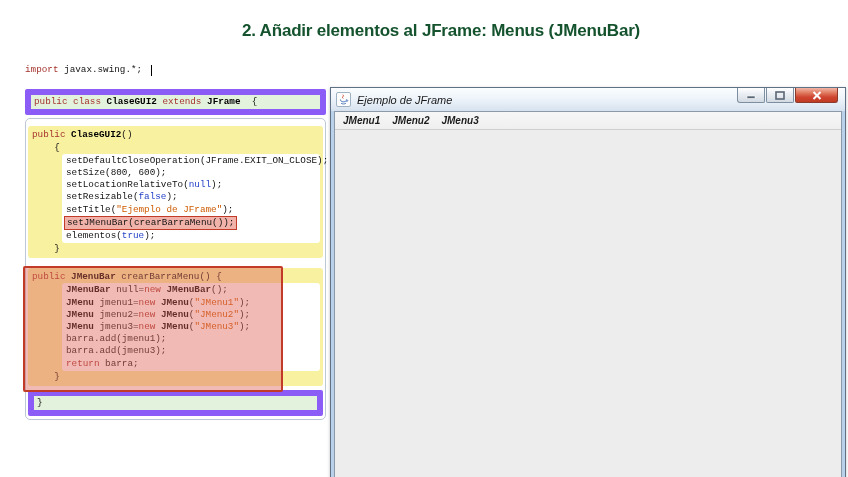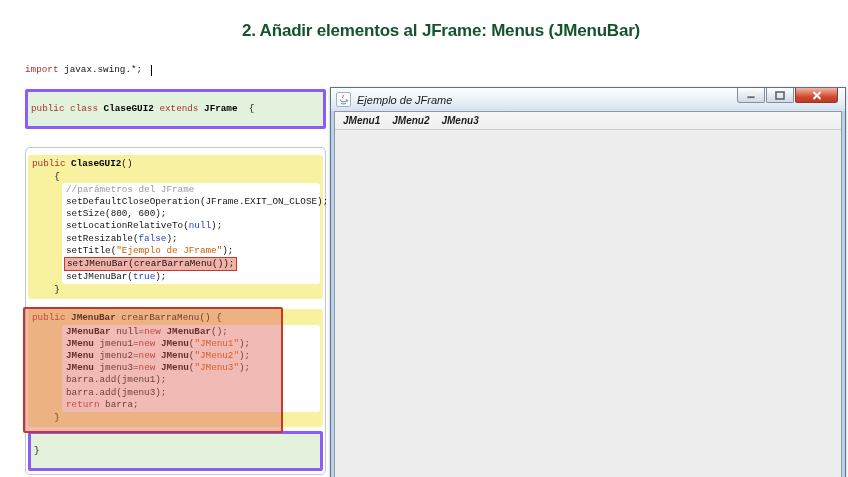--- a/index.html
+++ b/index.html
@@ -14,23 +14,23 @@
           font-size:9.3px;line-height:12.2px;color:#111;}
   .code-line{white-space:pre;height:12.2px;}
   .tok-k{color:#a5342e;}
   .tok-p{color:#141414;}
   .tok-b{color:#000;font-weight:bold;}
   .tok-s{color:#ce5c00;}
   .tok-l{color:#2442c8;}
   .tok-c{color:#9a9a9a;}
   .import-row{display:flex;align-items:center;gap:8px;}
   .cursor{display:inline-block;width:1px;height:11px;background:#000;margin-left:1px;}
-  .green-bar{background:#e3f2dc;border:3px solid #8b5cf6;border-radius:2px;
-             padding:11px 3px;margin-top:13px;height:12.2px;}
-  .class-body{margin-top:18px;border:1px solid #bcc8d6;border-radius:5px;background:#fff;
+  .green-bar{background:#e3f2dc;border:6px solid #8b5cf6;border-radius:2px;
+             padding:1px 3px;margin-top:13px;height:12.2px;}
+  .class-body{margin-top:3px;border:1px solid #bcc8d6;border-radius:5px;background:#fff;
               padding:7px 2px 3px 2px;}
   .yellow-block{background:#f8f1a0;border-radius:3px;padding:3px 2px 3px 4px;position:relative;}
   .inner-white{background:#ffffff;border-radius:3px;margin-left:30px;margin-right:1px;
                padding:1px 4px;}
   .hl-line{width:fit-content;background:rgba(230,115,100,0.55);border:1px solid #c23b28;
            margin-left:-2px;padding:0 2px;height:12.2px;box-sizing:content-box;}
   .method-block{margin-top:10px;}
   .red-overlay{position:absolute;left:-5px;top:-2px;width:256px;height:calc(100% + 4px);
                background:rgba(224,102,92,0.45);border:2px solid #c23b28;border-radius:2px;
                pointer-events:none;z-index:2;}
@@ -79,28 +79,27 @@
     </div>
 
     <div class="code-line green-bar"><span class="tok-k">public</span><span class="tok-p"> </span><span class="tok-k">class</span><span class="tok-p"> </span><span class="tok-b">ClaseGUI2</span><span class="tok-p"> </span><span class="tok-k">extends</span><span class="tok-p"> </span><span class="tok-b">JFrame</span><span class="tok-p">  {</span></div>
 
     <div class="class-body">
 
       <div class="yellow-block">
         <div class="code-line"><span class="tok-k">public</span><span class="tok-p"> </span><span class="tok-b">ClaseGUI2</span><span class="tok-p">()</span></div>
         <div class="code-line"><span class="tok-p">    {</span></div>
         <div class="inner-white">
-            <div class="code-line"><span class="tok-c">//parámetros del JFrame</span></div>
             <div class="code-line"><span class="tok-p">setDefaultCloseOperation(JFrame.EXIT_ON_CLOSE);</span></div>
             <div class="code-line"><span class="tok-p">setSize(800, 600);</span></div>
             <div class="code-line"><span class="tok-p">setLocationRelativeTo(</span><span class="tok-l">null</span><span class="tok-p">);</span></div>
             <div class="code-line"><span class="tok-p">setResizable(</span><span class="tok-l">false</span><span class="tok-p">);</span></div>
             <div class="code-line"><span class="tok-p">setTitle(</span><span class="tok-s">"Ejemplo de JFrame"</span><span class="tok-p">);</span></div>
             <div class="code-line hl-line"><span class="tok-p">setJMenuBar(crearBarraMenu());</span></div>
-            <div class="code-line"><span class="tok-p">setJMenuBar(</span><span class="tok-l">true</span><span class="tok-p">);</span></div>
+            <div class="code-line"><span class="tok-p">elementos(</span><span class="tok-l">true</span><span class="tok-p">);</span></div>
           </div>
         <div class="code-line"><span class="tok-p">    }</span></div>
       </div>
 
       <div class="yellow-block method-block">
         <div class="red-overlay"></div>
         <div class="code-line"><span class="tok-k">public</span><span class="tok-p"> </span><span class="tok-b">JMenuBar</span><span class="tok-p"> crearBarraMenu() {</span></div>
         <div class="inner-white">
             <div class="code-line"><span class="tok-b">JMenuBar</span><span class="tok-p"> null=</span><span class="tok-k">new</span><span class="tok-p"> </span><span class="tok-b">JMenuBar</span><span class="tok-p">();</span></div>
             <div class="code-line"><span class="tok-b">JMenu</span><span class="tok-p"> jmenu1=</span><span class="tok-k">new</span><span class="tok-p"> </span><span class="tok-b">JMenu</span><span class="tok-p">(</span><span class="tok-s">"JMenu1"</span><span class="tok-p">);</span></div>

